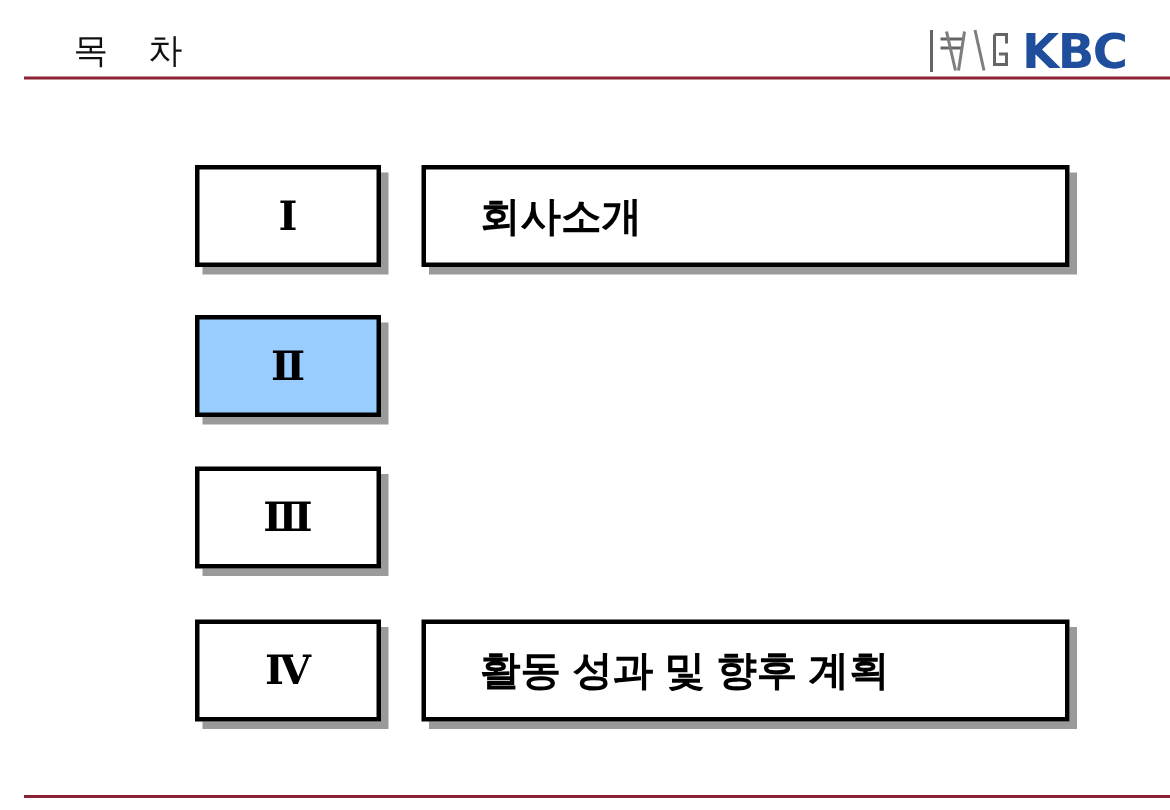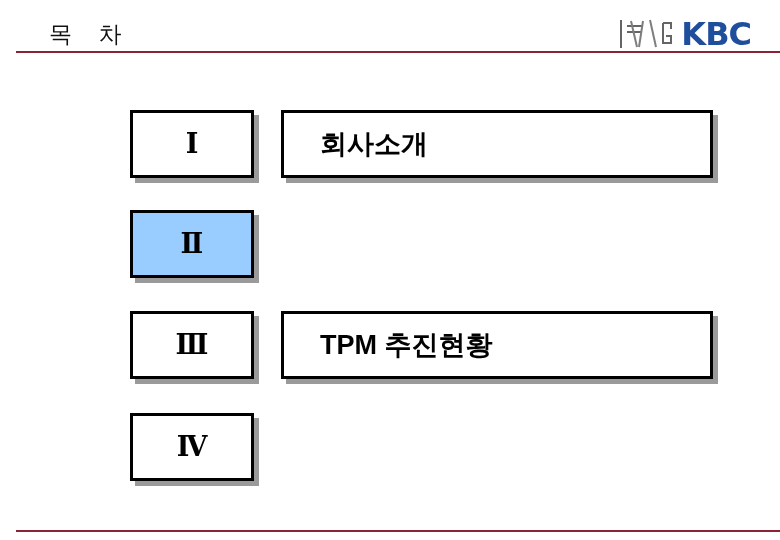--- a/index.html
+++ b/index.html
@@ -174,25 +174,25 @@
     <div class="toc-row" id="row-1">
       <div class="box num-box highlight">
         <span class="num-text">Ⅱ</span>
       </div>
     </div>
 
     <div class="toc-row" id="row-2">
       <div class="box num-box">
         <span class="num-text">Ⅲ</span>
       </div>
-      <div class="box label-box">
-        <span class="label-text">TPM 추진현황</span>
-      </div>
     </div>
 
     <div class="toc-row" id="row-3">
       <div class="box num-box">
         <span class="num-text">Ⅳ</span>
+      </div>
+      <div class="box label-box">
+        <span class="label-text">활동 성과 및 향후 계획</span>
       </div>
     </div>
 
   </div>
 </div>
 
 </body></html>

